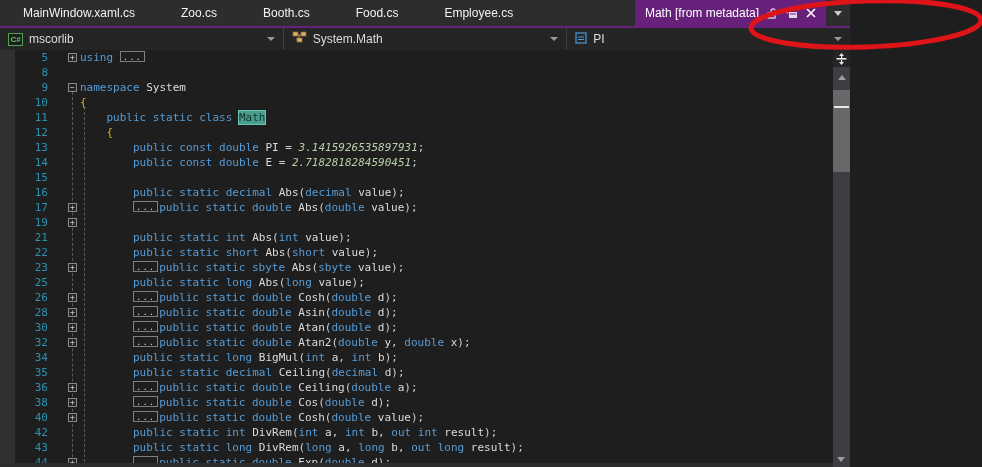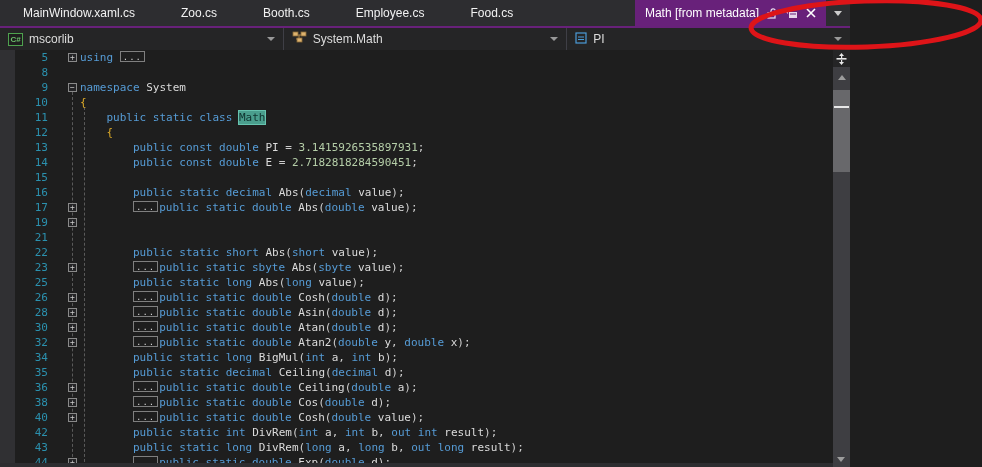--- a/index.html
+++ b/index.html
@@ -38,21 +38,21 @@
   .rows { position:relative; }
   .row { display:flex; height:15px; font:11px/15px "DejaVu Sans Mono", monospace; }
   .ln  { width:49px; text-align:right; color:#2B91AF; padding-right:1px; }
   .gap { width:17px; }
   .outl { width:14px; position:relative; }
   .fold { position:absolute; left:2px; top:3px; width:9px; height:9px; border:1px solid #8A8A8A;
           background:#242426; color:#CCCCCC; font-size:8px; line-height:7px; text-align:center; }
   .code { white-space:pre; color:#DCDCDC; }
   .tk-k { color:#569CD6; }
   .tk-i, .tk-m { color:#DCDCDC; }
-  .tk-n { color:#B5CEA8; }
+  .tk-n { color:#B5CEA8;font-style:italic; }
   .tk-p { color:#CFCFCF; }
   .tk-b { color:#DCA927; }
   .tk-h { background:#4A9E8D; color:#10332F; outline:1px solid #67C3AF;text-align:center; }
   .dots-box { display:inline-block; border:1px solid #7F7F7F; color:#CFCFCF; font-size:9px;
               line-height:10px; height:11px; padding:0 2px; margin-right:1px;
               vertical-align:1px; letter-spacing:1px; }
 
   
   .vscroll { position:absolute; right:0; top:0; bottom:0; width:17px; background:#3E3E42; }
   .splitter { height:17px; background:#252526; display:flex; align-items:center; justify-content:center; }
@@ -72,22 +72,22 @@
 </head>
 <body>
 
 <div class="app">
 
   <div class="tabstrip">
     <div id="inactive-tabs" style="display:flex;">
         <div class="tab">MainWindow.xaml.cs</div>
         <div class="tab">Zoo.cs</div>
         <div class="tab">Booth.cs</div>
+        <div class="tab">Food.cs</div>
         <div class="tab">Employee.cs</div>
-        <div class="tab">Food.cs</div>
       </div>
     <div class="active-tab">
       <span class="lbl">Math [from metadata]</span>
       <span class="tab-icon">
         <svg width="10" height="11" viewBox="0 0 10 11">
           <rect x="1" y="5" width="7" height="5" fill="none" stroke="#E6D6EC" stroke-width="1.3"></rect>
           <path d="M4 5 V3 a2.2 2.2 0 0 1 4.2 -0.8" fill="none" stroke="#E6D6EC" stroke-width="1.3"></path>
         </svg>
       </span>
       <span class="tab-icon">
@@ -219,20 +219,21 @@
           <div class="ln">19</div>
           <div class="gap"></div>
           <div class="outl">
             <div class="fold">+</div>
           </div>
         </div>
         <div class="row">
           <div class="ln">21</div>
           <div class="gap"></div>
           <div class="outl"></div>
+          <div class="code">        <span class="tk-k">public static int </span><span class="tk-m">Abs</span><span class="tk-p">(</span><span class="tk-k">int</span><span class="tk-i"> value</span><span class="tk-p">);</span></div>
         </div>
         <div class="row">
           <div class="ln">22</div>
           <div class="gap"></div>
           <div class="outl"></div>
           <div class="code">        <span class="tk-k">public static short </span><span class="tk-m">Abs</span><span class="tk-p">(</span><span class="tk-k">short</span><span class="tk-i"> value</span><span class="tk-p">);</span></div>
         </div>
         <div class="row">
           <div class="ln">23</div>
           <div class="gap"></div>

